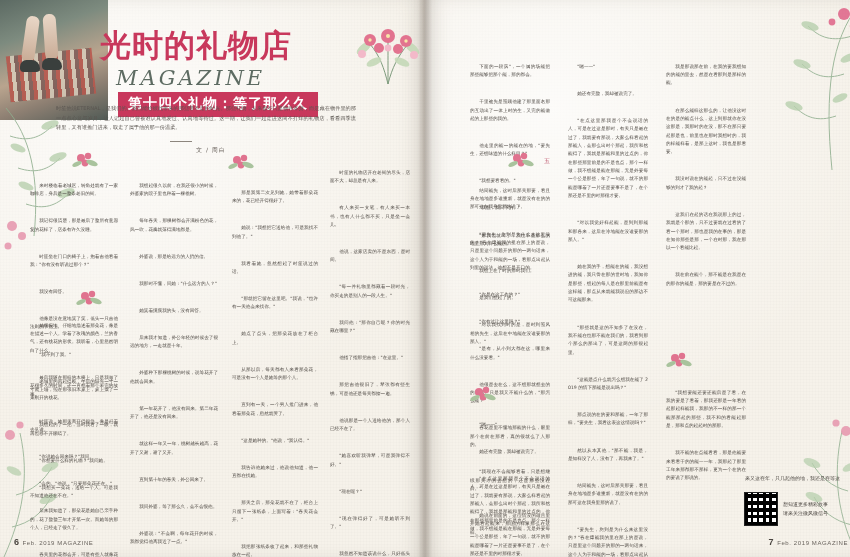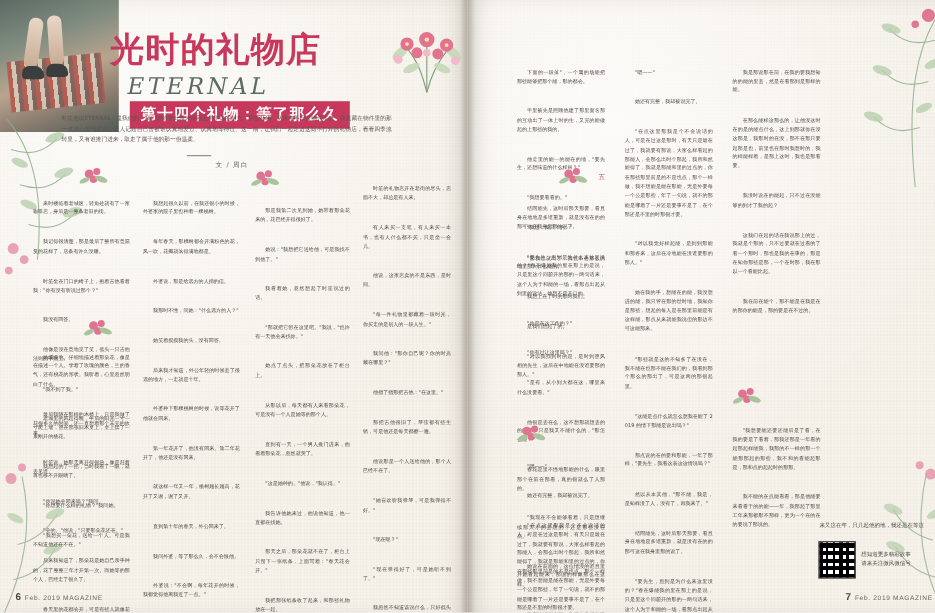--- a/index.html
+++ b/index.html
@@ -325,21 +325,21 @@
         <circle cx="48" cy="20" r="3.4"></circle>
       </g>
       <g fill="#f7e6a8">
         <circle cx="48" cy="8" r="2"></circle>
         <circle cx="30" cy="12" r="1.7"></circle>
         <circle cx="66" cy="13" r="1.7"></circle>
       </g>
     </svg>
 
     <div class="title-cn">光时的礼物店</div>
-    <div class="title-en">ETERNAL</div>
+    <div class="title-en">MAGAZINE</div>
     <div class="subtitle-bar">第十四个礼物：等了那么久</div>
   </div>
 
   <div class="standfirst">时笙他说ETERNAL，是我们的、我们能给彼此带来的那些带不走的时光。那些礼物，从来都不只是物件本身，而是藏在物件里的那一点点心意与岁月，让人记起自己曾被谁认真地爱过、认真地等待过。这一期，让我们一起走进这间不打烊的礼物店，看看四季流转里，又有谁推门进来，取走了属于他的那一份温柔。</div>
   <div class="byline-rule"></div>
   <div class="byline">文 / 周白</div>
 
   <svg class="flower-mark" style="left:72px;top:150px;" viewBox="0 0 26 22">
     <g fill="#e0738f">
         <circle cx="9" cy="8" r="4"></circle>

